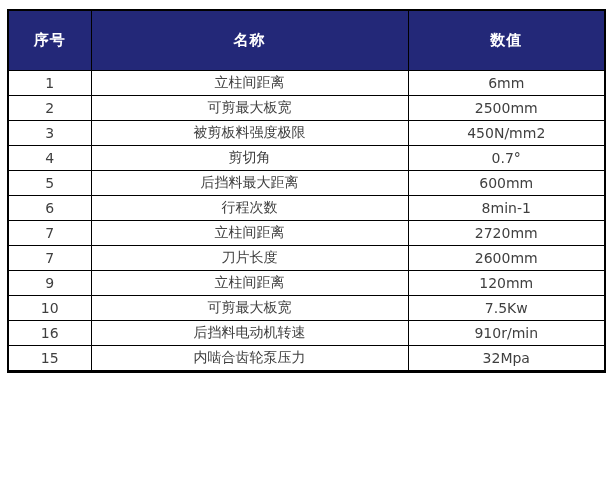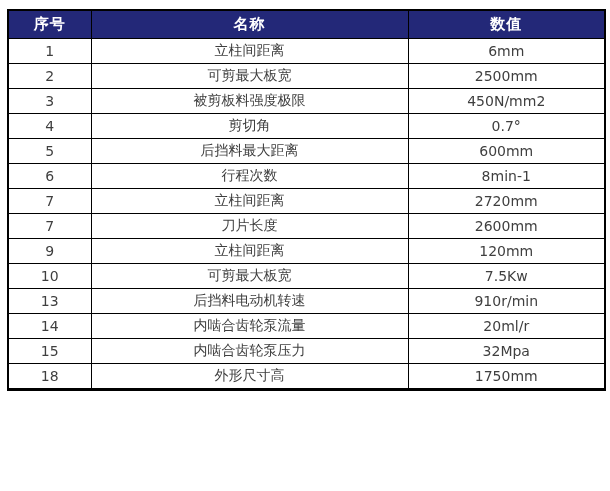--- a/index.html
+++ b/index.html
@@ -29,21 +29,21 @@
   table.spec col.c-name{width:317px;}
   table.spec col.c-val{width:197px;}
   table.spec th{
     background:var(--header-bg);
     color:var(--header-text);
     font-weight:bold;
     font-size:15px;
     height:27px;
     text-align:center;
     border:1px solid var(--border-color);
-    padding:0;
+    padding:16px;
     letter-spacing:1px;
   }
   table.spec td{
     color:var(--body-text);
     font-size:14px;
     height:24px;
     text-align:center;
     border:1px solid var(--border-color);
     padding:0;
     white-space:nowrap;
@@ -112,34 +112,24 @@
           <td>9</td>
           <td>立柱间距离</td>
           <td>120mm</td>
         </tr>
         <tr>
           <td>10</td>
           <td>可剪最大板宽</td>
           <td>7.5Kw</td>
         </tr>
         <tr>
-          <td>13</td>
+          <td>16</td>
           <td>后挡料电动机转速</td>
           <td>910r/min</td>
-        </tr>
-        <tr>
-          <td>14</td>
-          <td>内啮合齿轮泵流量</td>
-          <td>20ml/r</td>
         </tr>
         <tr>
           <td>15</td>
           <td>内啮合齿轮泵压力</td>
           <td>32Mpa</td>
         </tr>
-        <tr>
-          <td>18</td>
-          <td>外形尺寸高</td>
-          <td>1750mm</td>
-        </tr>
       </tbody>
   </table>
 </div>
 
 </body></html>

